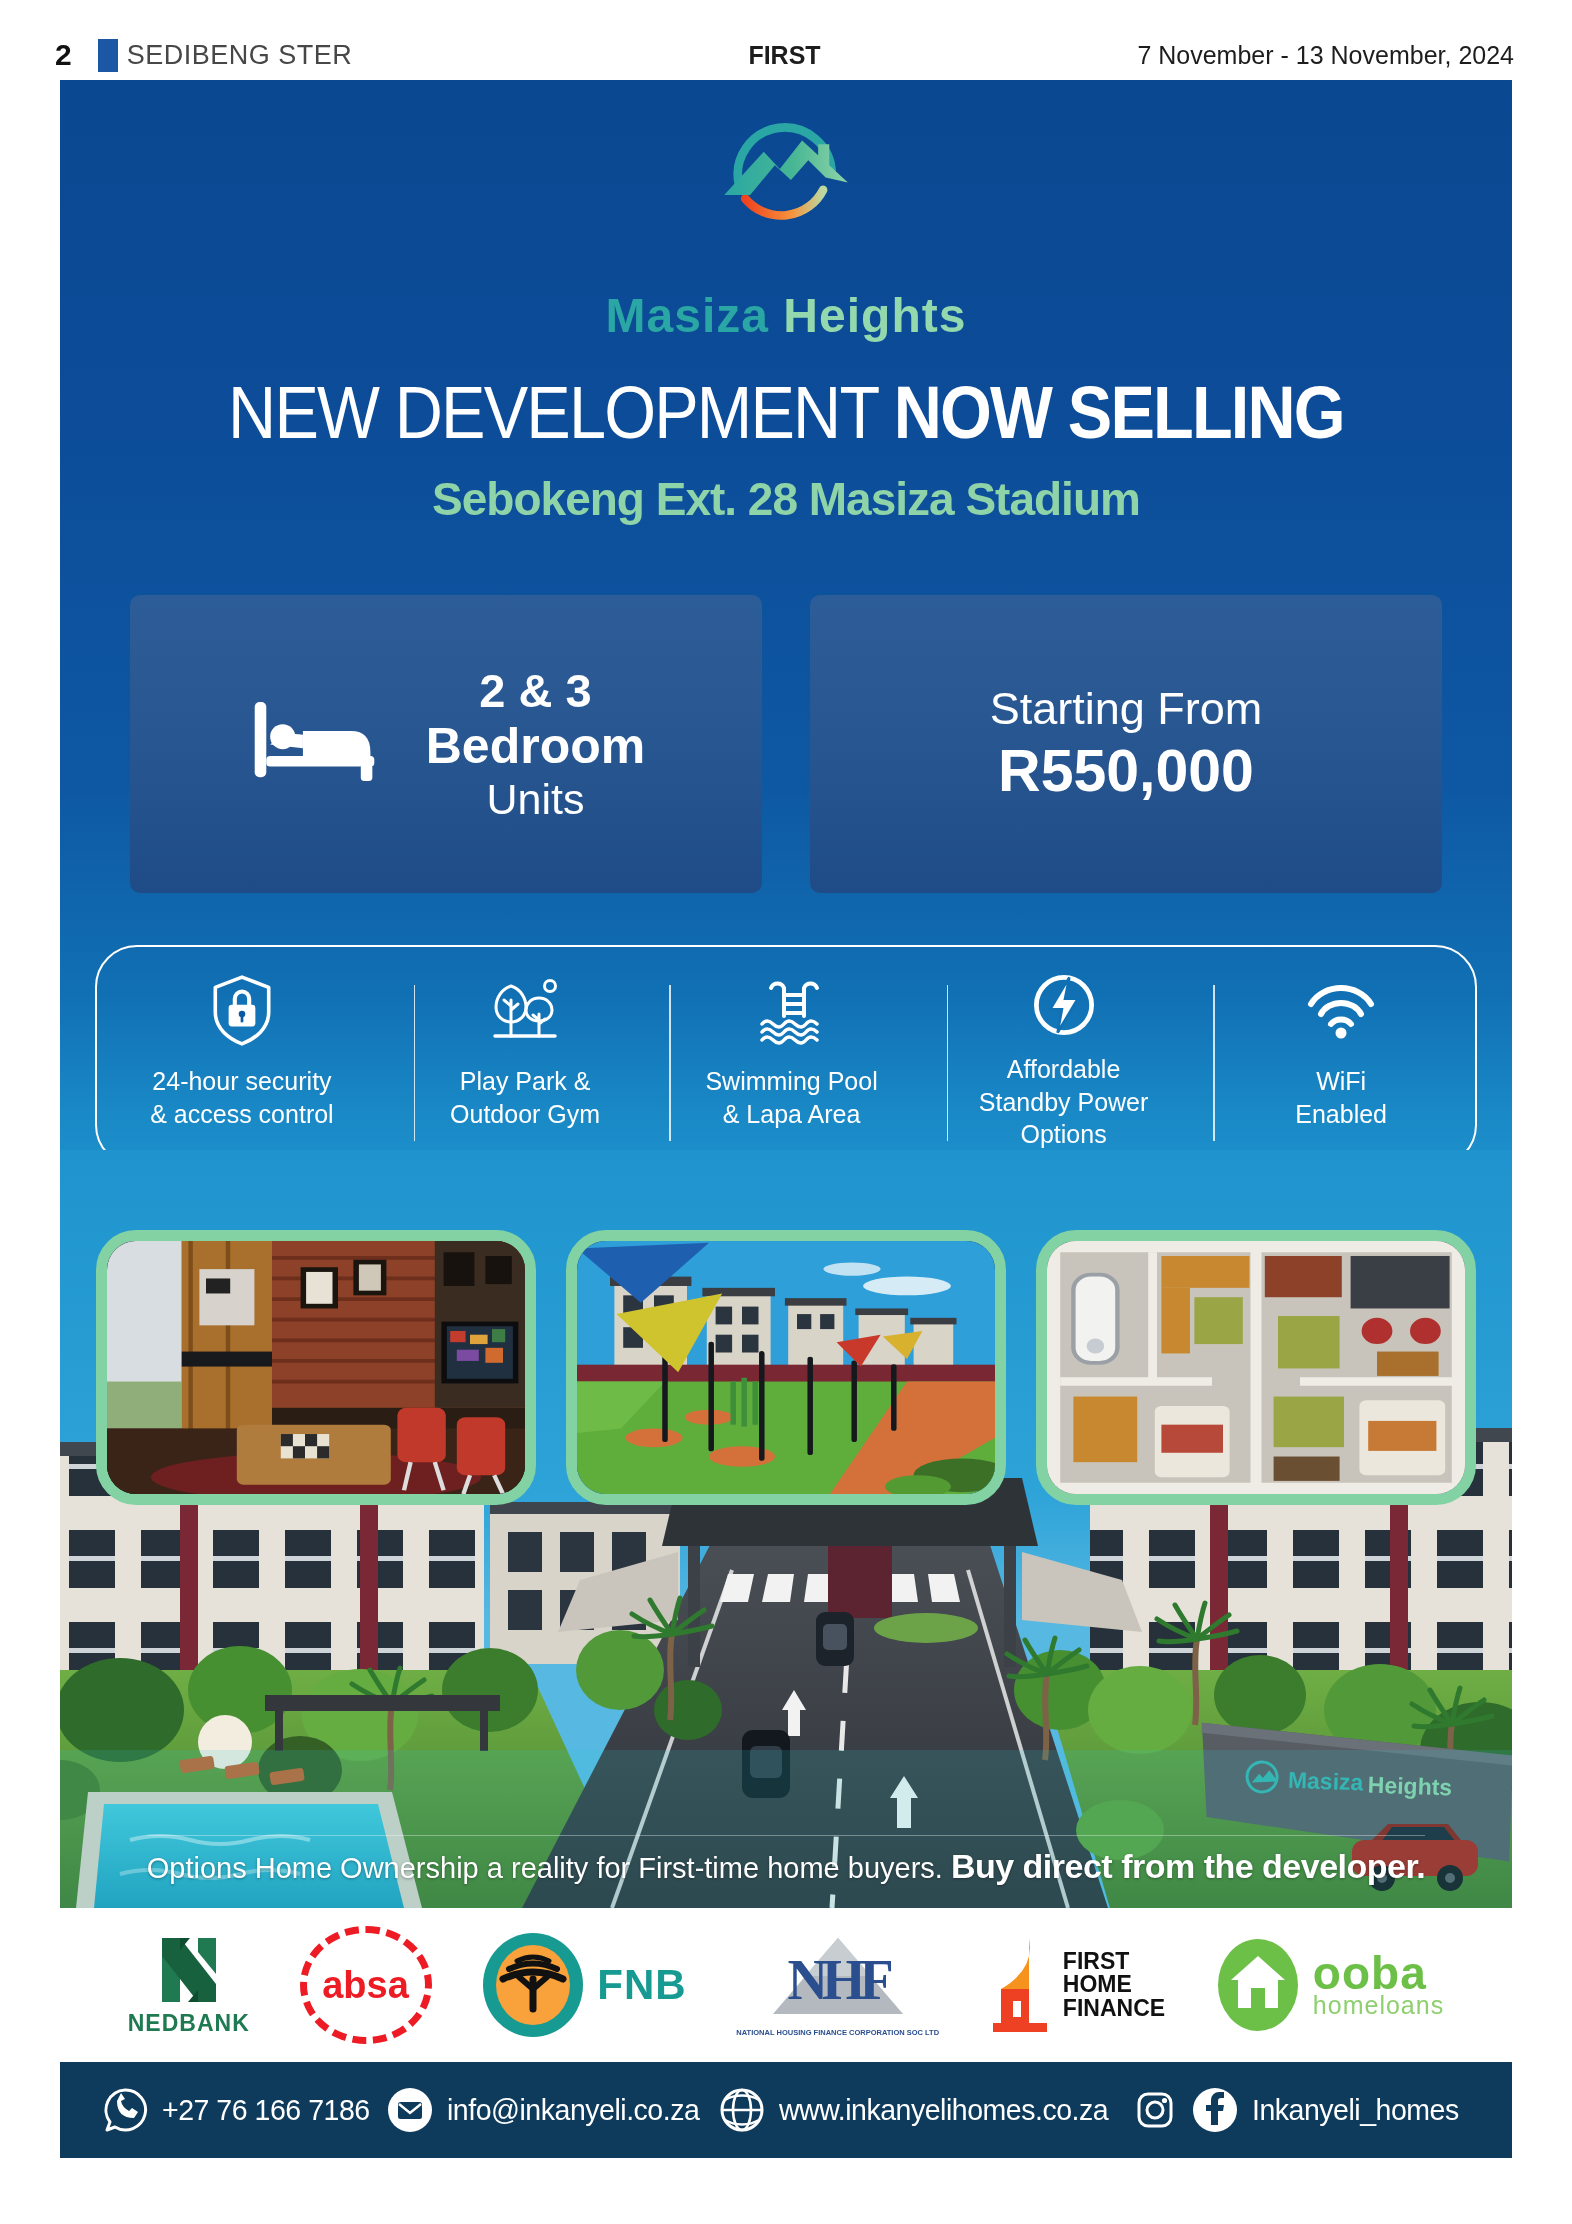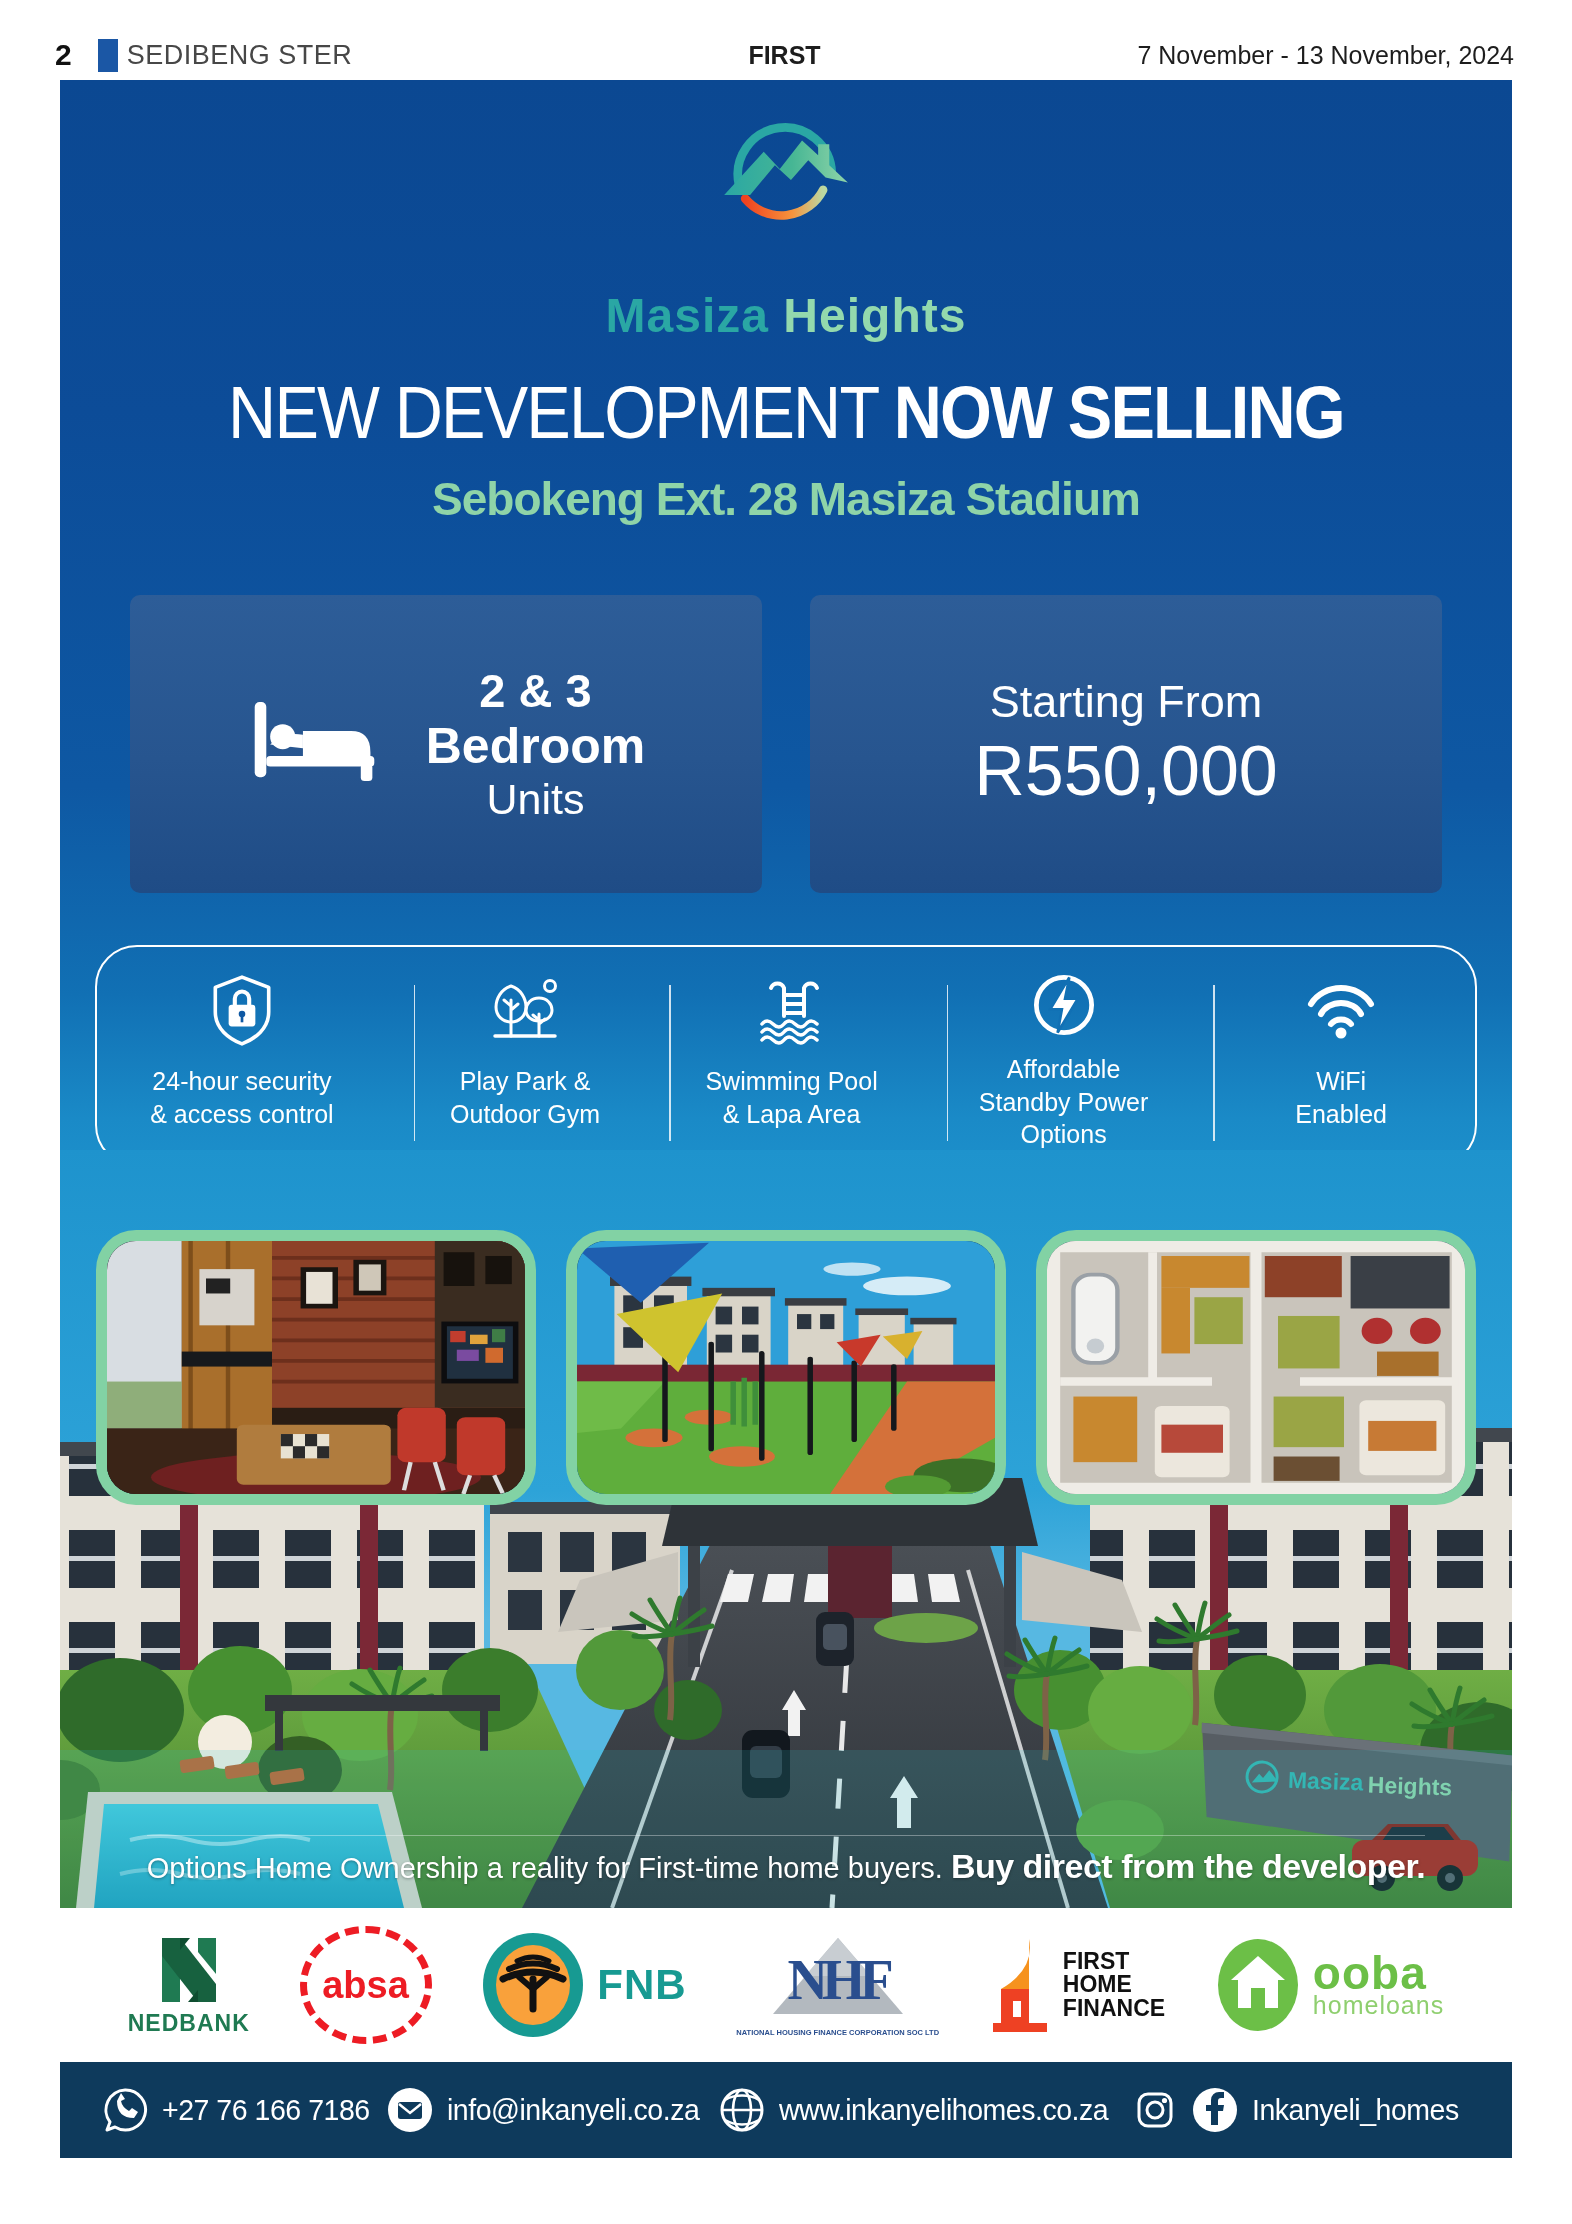--- a/index.html
+++ b/index.html
@@ -34,21 +34,21 @@
   .cards{position:absolute;top:515px;left:70px;right:70px;height:298px;display:flex;gap:48px;}
   .card{flex:1;border-radius:10px;background:linear-gradient(180deg,#2d5d98 0%,#27558f 55%,#1f4c86 100%);
         display:flex;align-items:center;justify-content:center;color:#fff;}
   .card1{gap:44px;}
   .c1-text{text-align:center;line-height:1.15;}
   .c1-l1{font-size:47px;font-weight:800;}
   .c1-l2{font-size:50px;font-weight:800;}
   .c1-l3{font-size:43px;font-weight:400;}
   .card2{flex-direction:column;line-height:1.2;}
   .c2-label{font-size:45px;font-weight:400;}
-  .c2-price{font-size:70px;font-weight:400;}
+  .c2-price{font-size:59px;font-weight:700;}
 
   
   .features{position:absolute;top:865px;left:35px;right:35px;height:222px;border:2px solid #fff;border-radius:42px;
             display:flex;align-items:stretch;padding:24px 6px 16px 6px;box-sizing:border-box;gap:33px;}
   .feature{position:relative;display:flex;flex-direction:column;align-items:center;justify-content:flex-start;color:#fff;text-align:center;}
   .f1{flex:1.25;} .f2{flex:1;} .f3{flex:1.1;} .f4{flex:1.05;} .f5{flex:1.15;}
   .feature + .feature::before{content:'';position:absolute;left:0;top:14px;bottom:8px;width:1.5px;background:rgba(255,255,255,.8);}
   .f-icon{height:80px;display:flex;align-items:center;justify-content:center;margin-bottom:14px;}
   .f-label{font-size:25px;line-height:1.3;}
 

